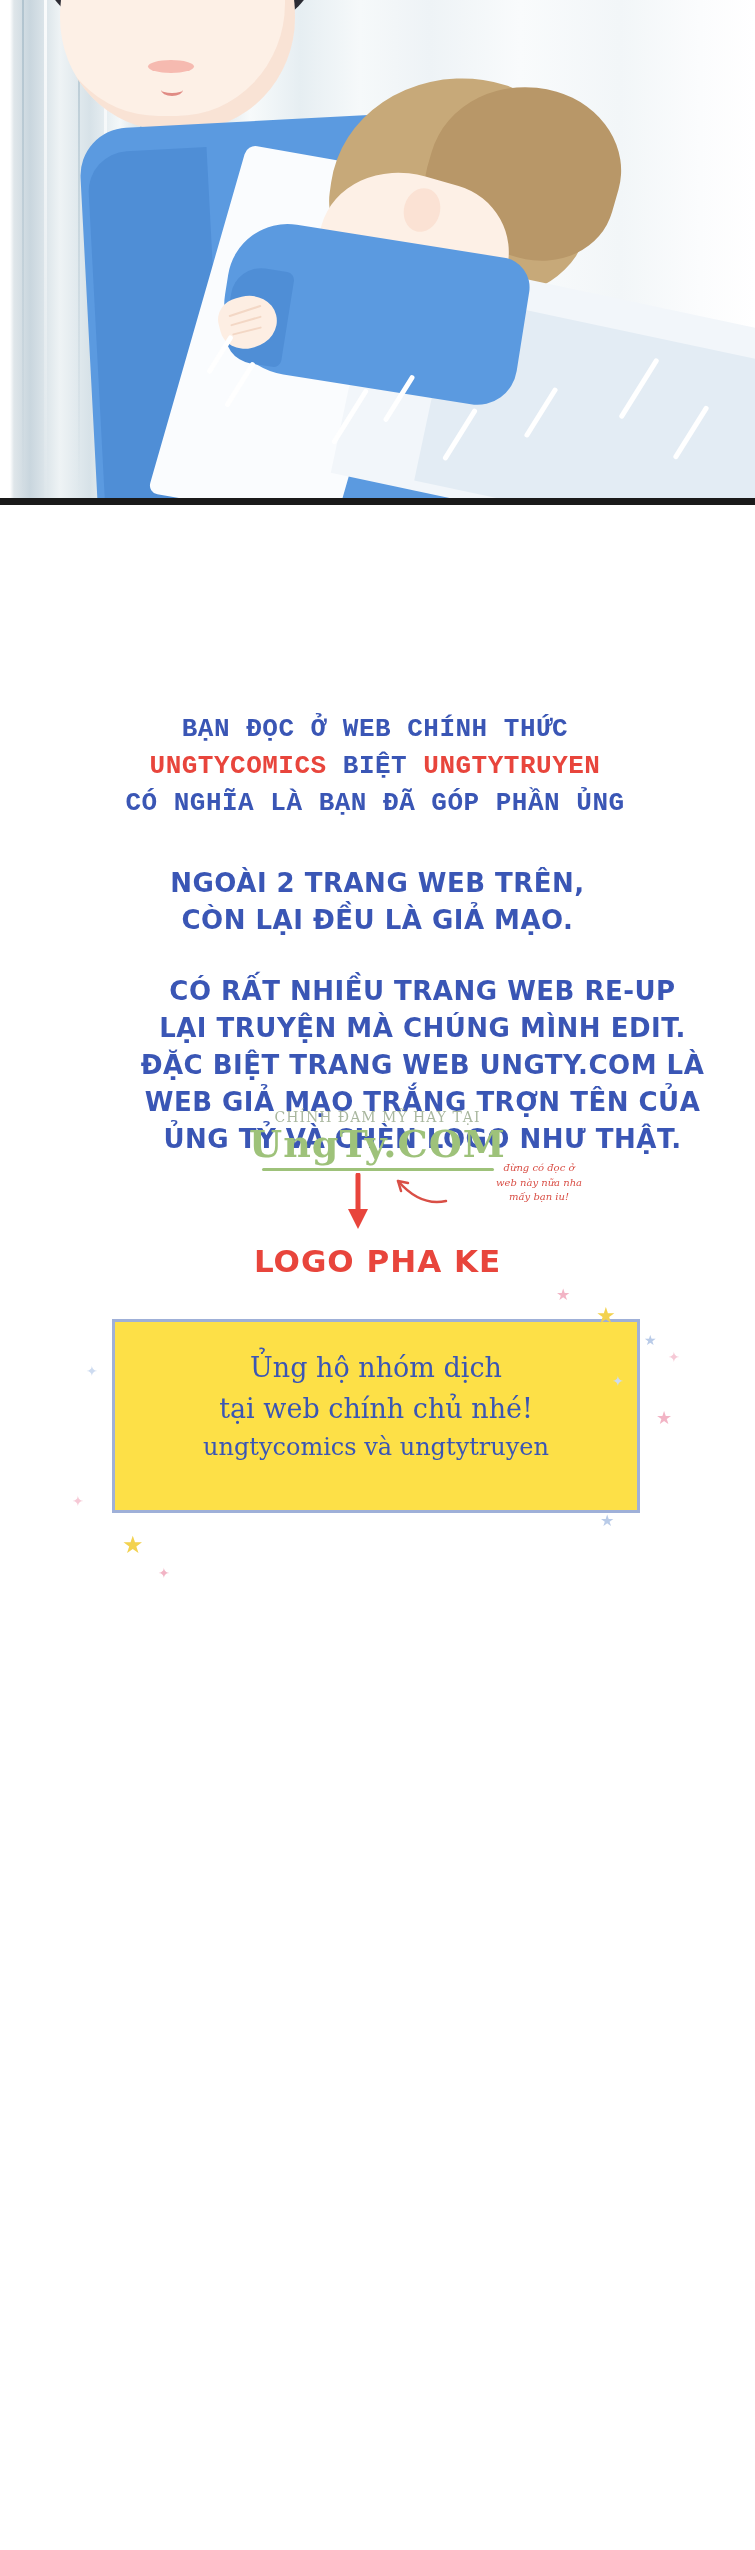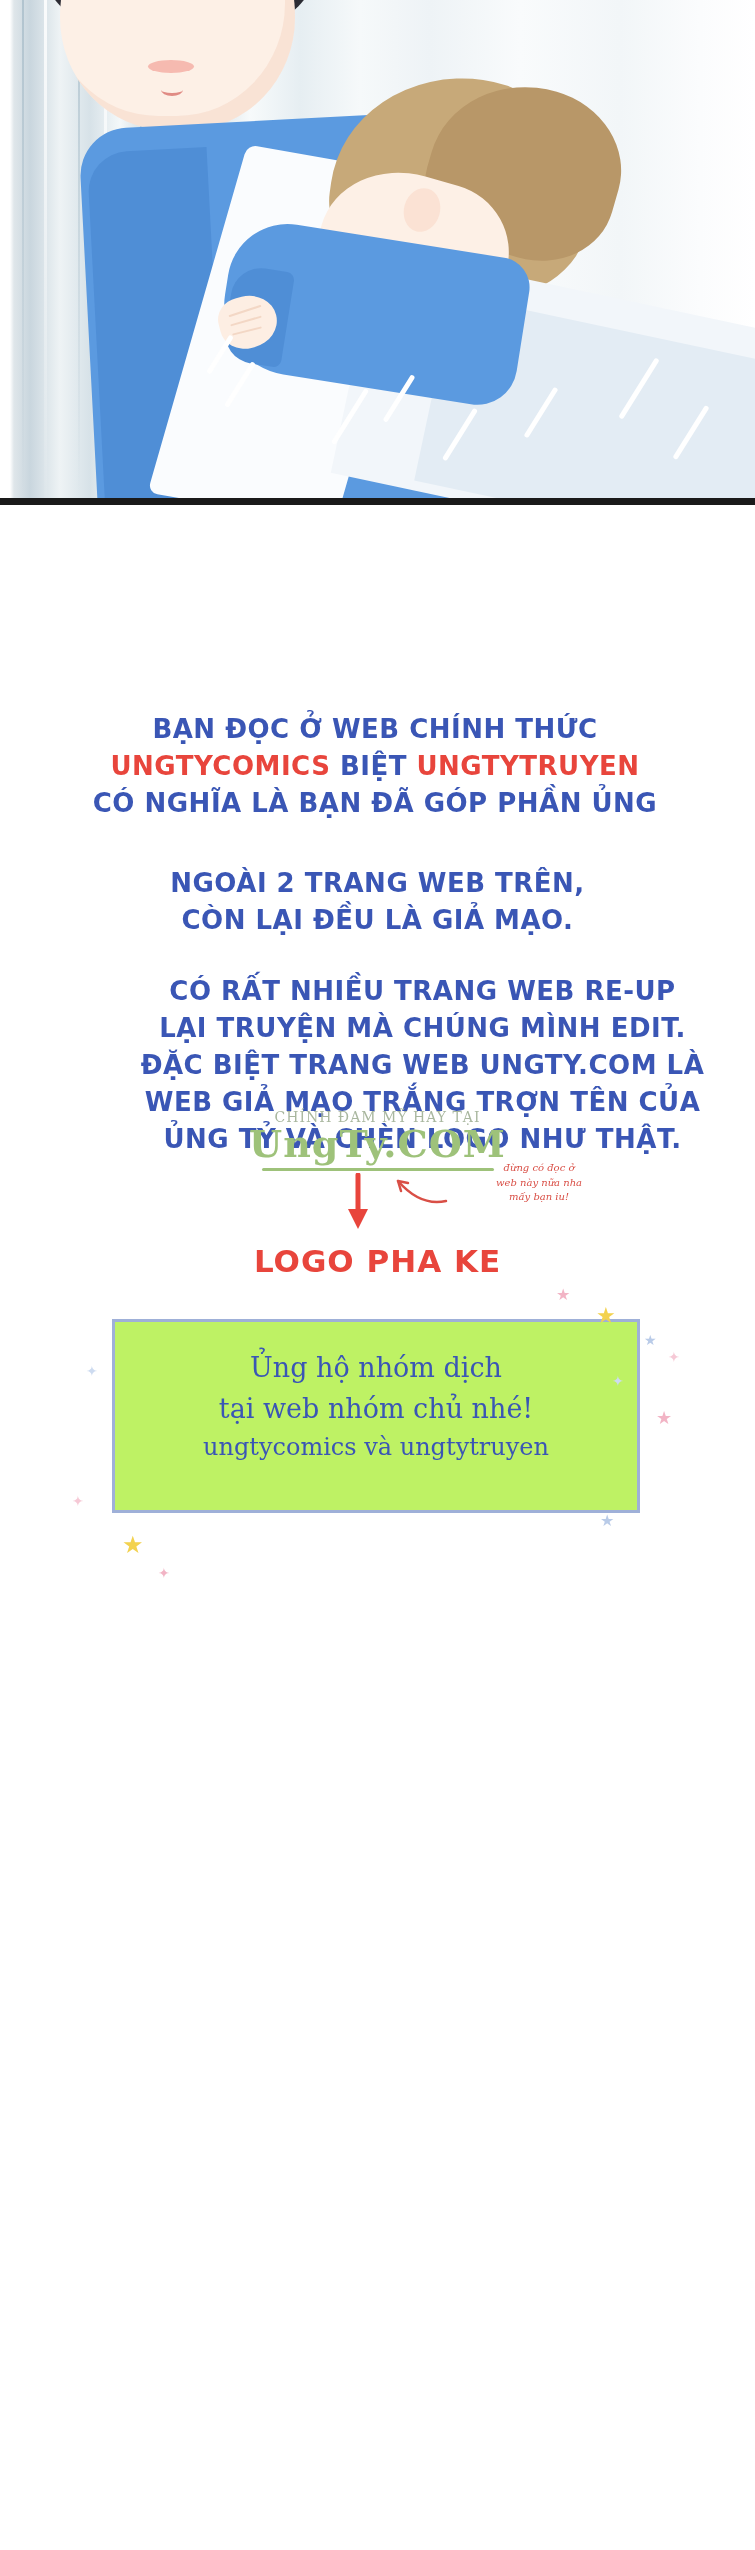--- a/index.html
+++ b/index.html
@@ -288,21 +288,21 @@
   .notice-block {
     font-family: "DejaVu Sans", sans-serif;
     font-weight: bold;
     color: #3a56b5;
     font-size: 26px;
     line-height: 1.42;
     letter-spacing: 0.5px;
   }
   .notice-block .hl { color: #e8453c; }
 
-  #block-1 { position: absolute; top: 38px; width: 750px; }
+  #block-1 { position: absolute; top: 38px; width: 750px; font-family: Liberation Mono, monospace; }
   #block-2 { position: absolute; top: 192px; width: 755px; }
   #block-3 { position: absolute; top: 300px; width: 755px; margin-left: 45px; }
   #block-thanks { position: absolute; top: 568px; width: 755px; }
 
   
   #fake-logo {
     position: absolute;
     top: 436px;
     left: 0;
     width: 755px;
@@ -374,21 +374,21 @@
 
   
   #support-card {
     position: absolute;
     top: 646px;
     left: 112px;
     width: 528px;
     height: 194px;
     border: 3px solid #9fb0d8;
     box-sizing: border-box;
-    background: #bef264;
+    background: #fde047;
   }
   #support-card .card-line {
     font-family: "DejaVu Serif", serif;
     color: #3a56b5;
     font-size: 27px;
     text-align: center;
     line-height: 1.5;
   }
   #support-card .card-inner {
     padding-top: 26px;
@@ -501,21 +501,21 @@
       <div>web này nữa nha</div>
       <div>mấy bạn iu!</div>
     </div>
 
   <div id="logo-fake-label">LOGO PHA KE</div>
 
 
   <div id="support-card">
     <div class="card-inner">
         <div class="card-line">Ủng hộ nhóm dịch</div>
-        <div class="card-line">tại web nhóm chủ nhé!</div>
+        <div class="card-line">tại web chính chủ nhé!</div>
         <div class="card-line small">ungtycomics và ungtytruyen</div>
       </div>
   </div>
 
   <span class="star" style="top:632px; left:596px;">★</span>
   <span class="star pink" style="top:614px; left:556px; font-size:16px;">★</span>
   <span class="star blue" style="top:660px; left:644px; font-size:14px;">★</span>
   <span class="sparkle" style="top:676px; left:668px;">✦</span>
   <span class="sparkle" style="top:700px; left:612px; color:#cddbf0;">✦</span>
   <span class="star pink" style="top:736px; left:656px; font-size:18px;">★</span>

